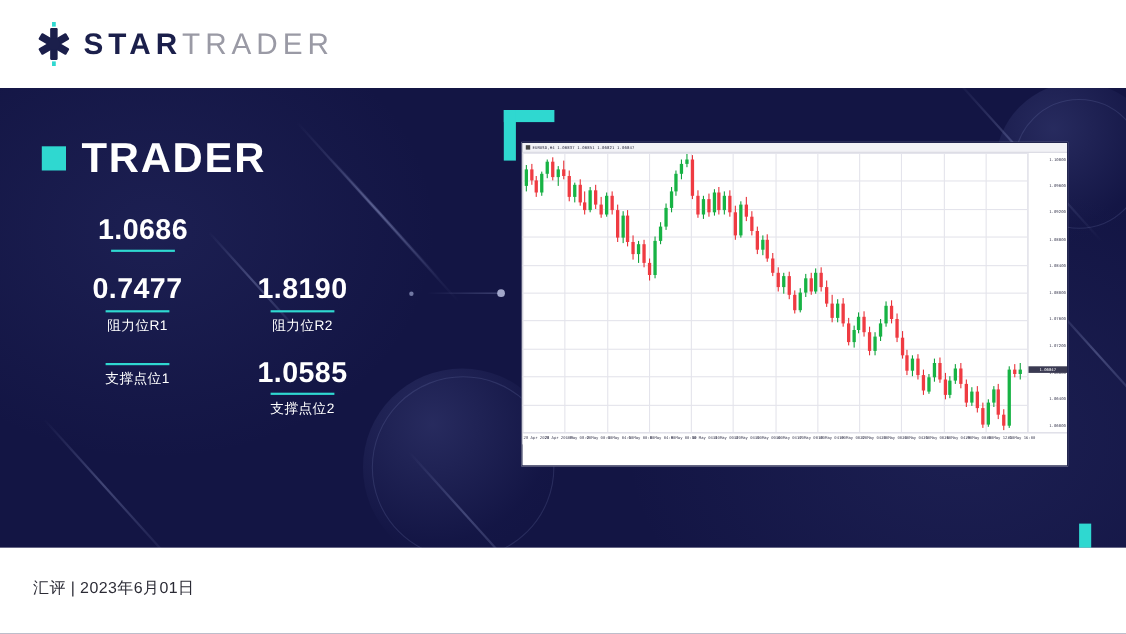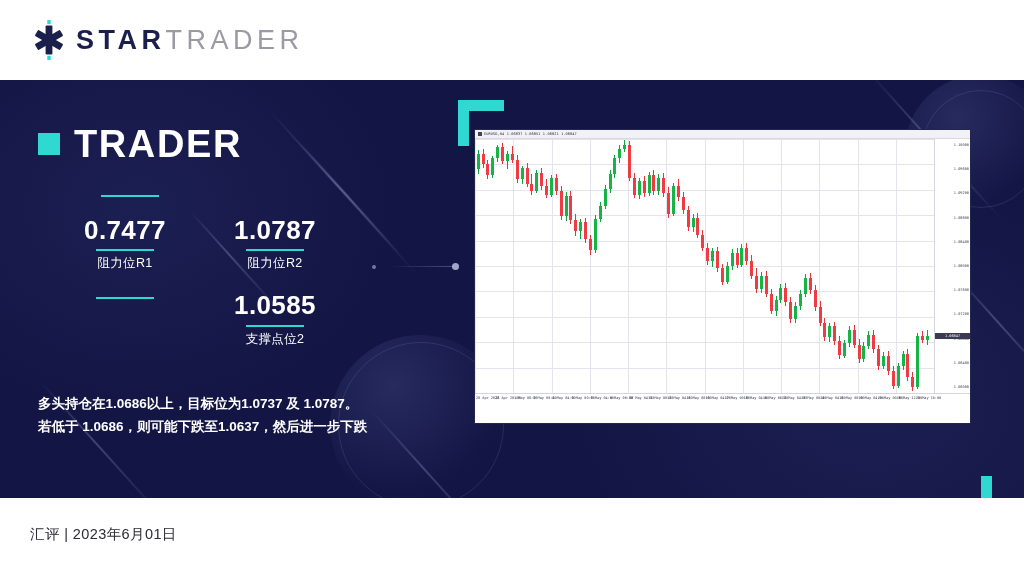--- a/index.html
+++ b/index.html
@@ -177,53 +177,50 @@
   </div>
 
   <div class="left">
 
     <div class="pair-row">
       <div class="pair-square"></div>
       <div class="pair-name">TRADER</div>
     </div>
 
     <div class="pivot-block">
+      <div class="val">1.0686</div>
       <div class="val-rule"></div>
     </div>
 
     <div class="grid2">
       <div class="cell">
         <div class="val">0.7477</div>
         <div class="val-rule"></div>
         <div class="lbl">阻力位R1</div>
       </div>
       <div class="cell">
-        <div class="val">1.0787</div>
+        <div class="val">1.8190</div>
         <div class="val-rule"></div>
         <div class="lbl">阻力位R2</div>
       </div>
     </div>
 
     <div class="grid2" style="margin-top:2px;">
       <div class="cell">
         <div class="val-rule"></div>
+        <div class="lbl">支撑点位1</div>
       </div>
       <div class="cell">
         <div class="val">1.0585</div>
         <div class="val-rule"></div>
         <div class="lbl">支撑点位2</div>
       </div>
     </div>
 
     <div class="analysis">
-      <div class="analysis-body">
-        <div>多头持仓在1.0686以上，目标位为1.0737 及 1.0787。</div>
-        <div>若低于 1.0686，则可能下跌至1.0637，然后进一步下跌</div>
-
-      </div>
     </div>
   </div>
 
   <div class="chart-zone">
     <div class="bracket br-tl-h"></div>
     <div class="bracket br-tl-v"></div>
 
     <div class="bracket br-br-v"></div>
 
     <div class="chart-window">

